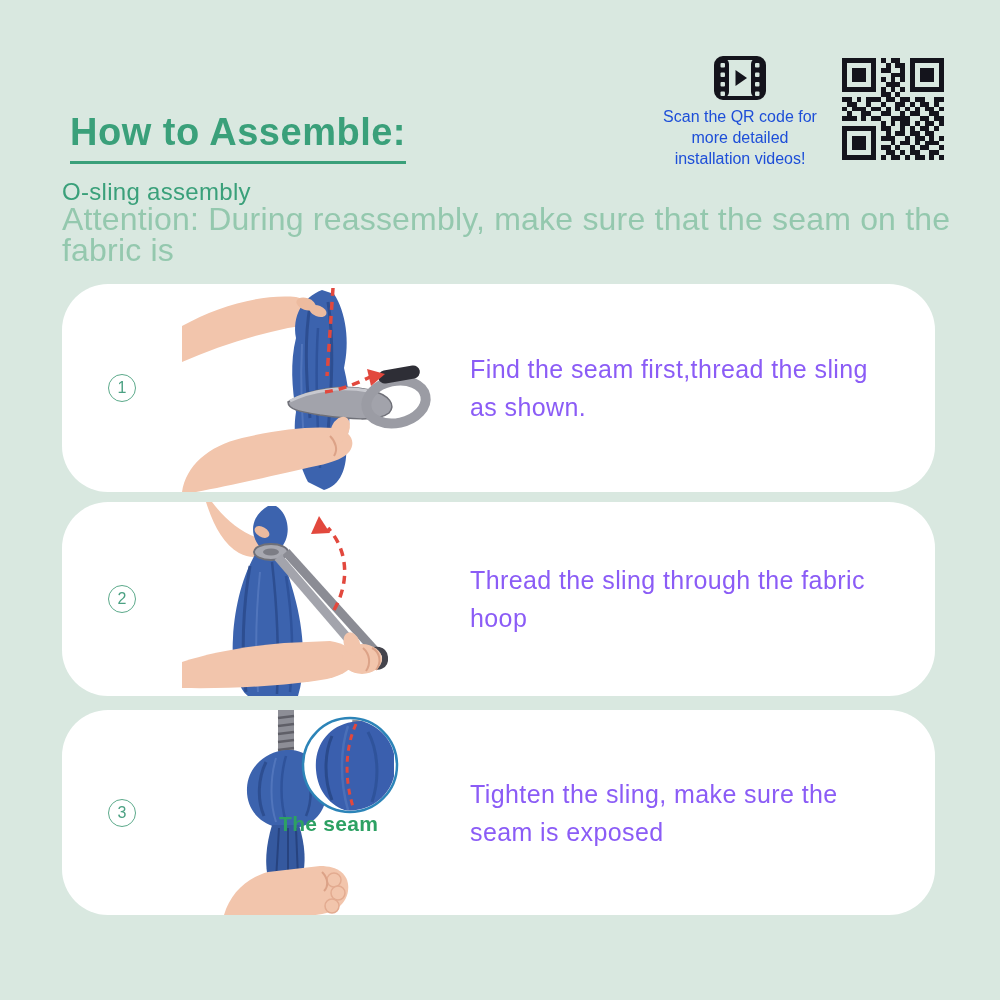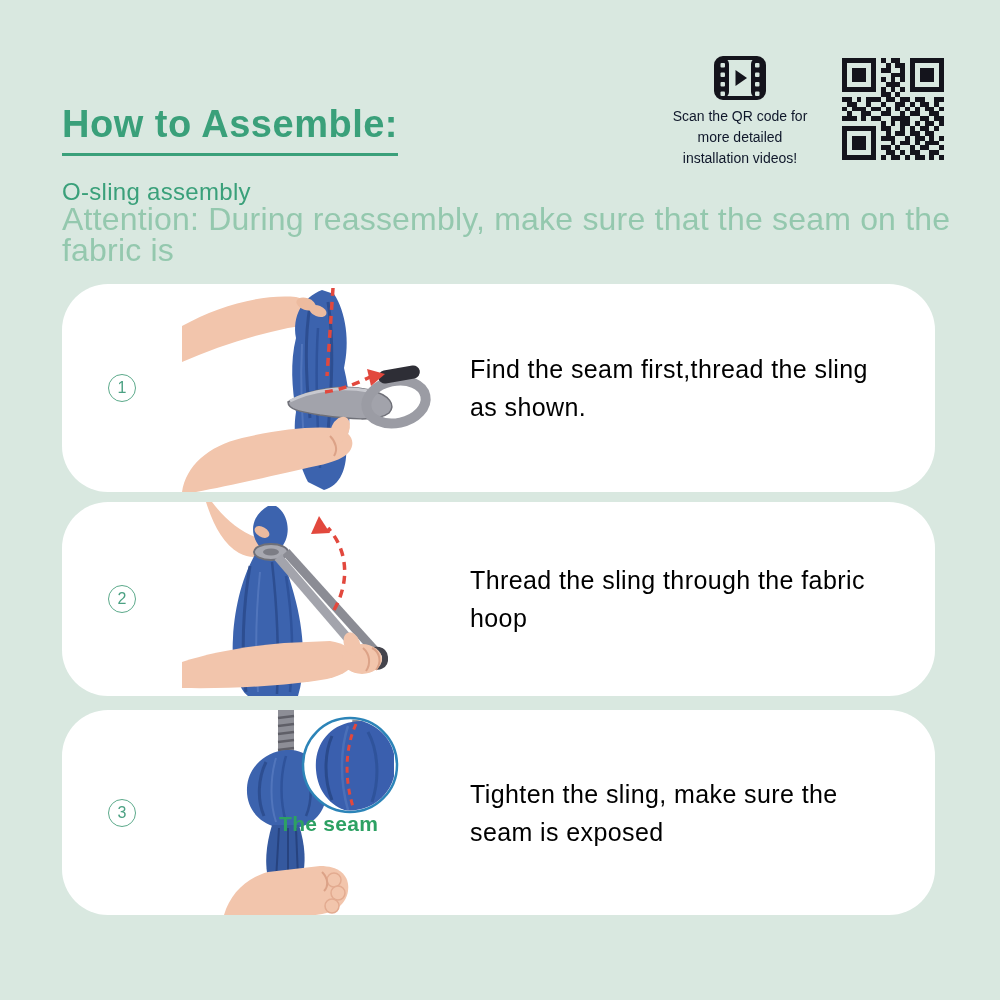--- a/index.html
+++ b/index.html
@@ -15,54 +15,54 @@
     left:62px; top:103px; font-size:38px; font-weight:bold;
     color:#3aa07a; letter-spacing:.5px;
     border-bottom:3px solid #3aa07a; padding-bottom:7px;
   }
   .subtitle { left:62px; top:178px; font-size:24px; font-weight:normal; color:#3aa07a; letter-spacing:.3px; }
   .attention { left:62px; top:204px; font-size:32px; line-height:31px; color:#94c8ae; letter-spacing:.2px; }
 
   
   .video-block { left:648px; top:56px; width:184px; text-align:center; }
   .film-icon { display:block; margin:0 auto 6px auto; }
-  .qr-text { font-size:14px; line-height:21px; color:#0f172a; }
+  .qr-text { font-size:16px; line-height:21px; color:#1d4ed8; }
   .qr-text .bold { font-weight:normal; }
   .qr {
     left:842px; top:58px; width:102px; height:102px;
     display:grid; grid-template-columns:repeat(21,1fr); grid-auto-rows:1fr;
   }
   .qr div.on { background:#14141c; }
 
   
   .card { position:absolute; left:62px; width:873px; background:#ffffff; border-radius:46px; }
   .card-1 { top:284px; height:208px; }
   .card-2 { top:502px; height:194px; }
   .card-3 { top:710px; height:205px; }
   .step-num {
     position:absolute; left:46px; top:50%; transform:translateY(-50%);
     width:26px; height:26px; border:1.5px solid #5caa8b; border-radius:50%;
     color:#4ba183; font-size:16px; display:flex; align-items:center; justify-content:center;
   }
   .illu { position:absolute; left:120px; top:0; height:100%; }
   .step-text {
     position:absolute; left:408px; top:50%; transform:translateY(-50%);
-    font-size:25px; line-height:38px; color:#000000; letter-spacing:.4px; white-space:nowrap;
+    font-size:25px; line-height:38px; color:#8b5cf6; letter-spacing:.4px; white-space:nowrap;
   }
   .seam-label {
     position:absolute; left:217px; top:102px; width:130px; 
     font-size:21px; font-weight:bold; color:#2da163; letter-spacing:.3px;
   }
 </style>
 </head>
 <body>
 
 <div class="page">
 
-  <h1 class="abs title" style="margin:0;">How to Assemble:</h1>
+  <h1 class="abs title" style="margin:8px;">How to Assemble:</h1>
   <div class="abs subtitle">O-sling assembly</div>
   <div class="abs attention">
     <div>Attention: During reassembly, make sure that the seam on the fabric is</div>
   </div>
 
   <div class="abs video-block">
     <svg class="film-icon" width="52" height="44" viewBox="0 0 52 44">
       <rect x="2" y="2" width="48" height="40" rx="7" fill="none" stroke="#14141c" stroke-width="4"></rect>
       <rect x="2" y="2" width="13" height="40" rx="6" fill="#14141c"></rect>
       <rect x="37" y="2" width="13" height="40" rx="6" fill="#14141c"></rect>

